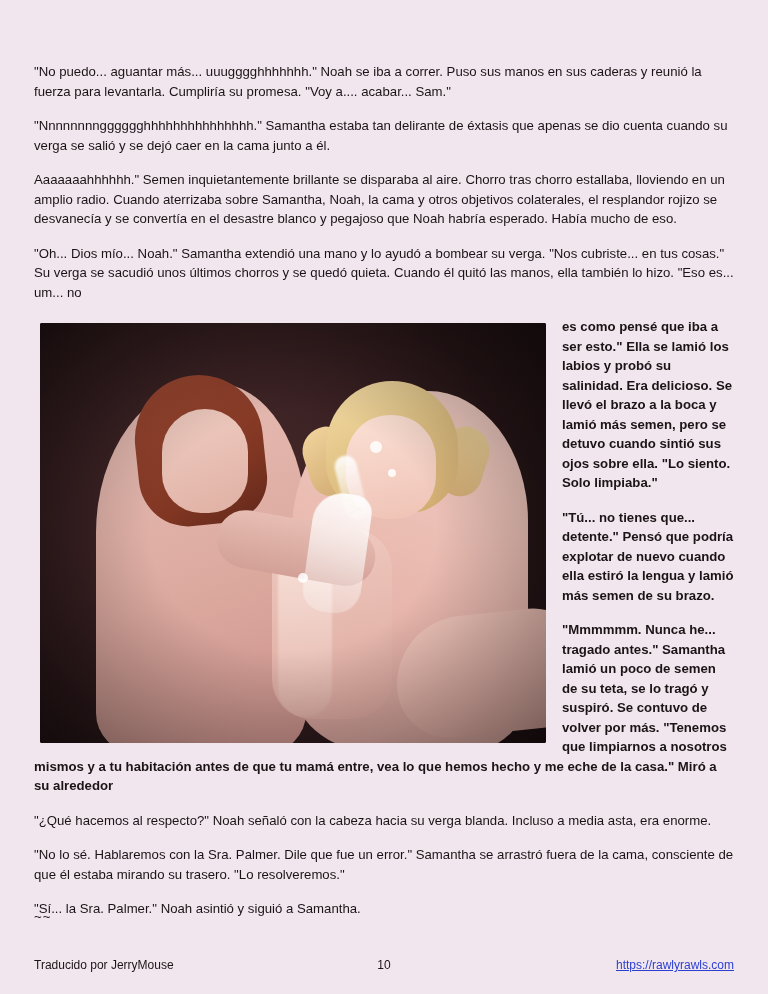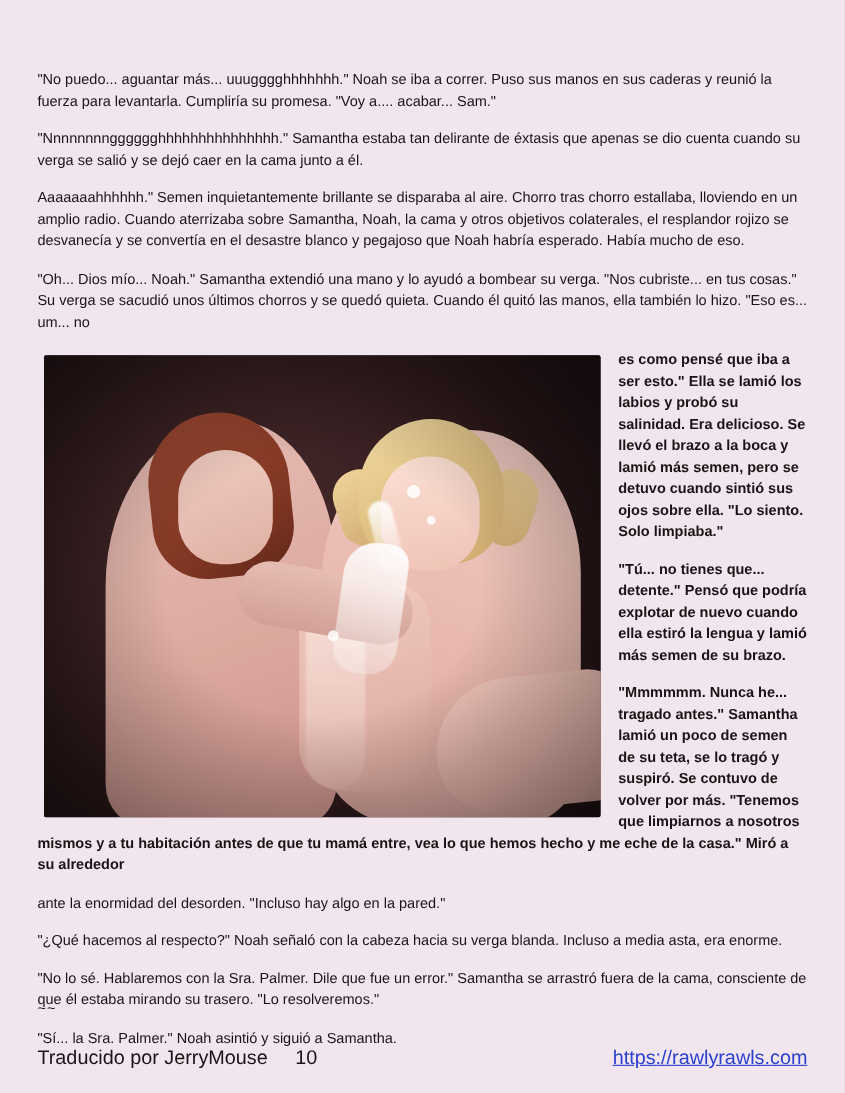--- a/index.html
+++ b/index.html
@@ -162,25 +162,25 @@
   .sidecol p { margin: 0 0 15px 0; }
   .after-float { clear: both; }
   .footer {
     position: absolute;
     left: 34px;
     right: 34px;
     bottom: 22px;
     display: flex;
     align-items: center;
     justify-content: space-between;
-    font-size: 18px;
+    font-size: 12px;
     color: #1a1416;
   }
   .footer .left { flex: 0 0 33%; }
-  .footer .center { flex: 0 0 33%; text-align: left; }
+  .footer .center { flex: 0 0 33%; text-align: center; }
   .footer .right { flex: 0 0 33%; text-align: right; }
   .footer a {
     color: #2a3fd0;
     text-decoration: underline;
   }
   .tilde {
     position: absolute;
     left: 34px;
     bottom: 70px;
     font-size: 13.2px;
@@ -224,21 +224,20 @@
         </div>
 
         <div class="sidecol">
           <p>es como pensé que iba a ser esto." Ella se lamió los labios y probó su salinidad. Era delicioso. Se llevó el brazo a la boca y lamió más semen, pero se detuvo cuando sintió sus ojos sobre ella. "Lo siento. Solo limpiaba."</p>
           <p>"Tú... no tienes que... detente." Pensó que podría explotar de nuevo cuando ella estiró la lengua y lamió más semen de su brazo.</p>
           <p>"Mmmmmm. Nunca he... tragado antes." Samantha lamió un poco de semen de su teta, se lo tragó y suspiró. Se contuvo de volver por más. "Tenemos que limpiarnos a nosotros mismos y a tu habitación antes de que tu mamá entre, vea lo que hemos hecho y me eche de la casa." Miró a su alrededor</p>
         </div>
       </div>
 
       <div class="after-float">
-        <p class="para">ante la enormidad del desorden. "Incluso hay algo en la pared."</p>
         <p class="para">"¿Qué hacemos al respecto?" Noah señaló con la cabeza hacia su verga blanda. Incluso a media asta, era enorme.</p>
         <p class="para">"No lo sé. Hablaremos con la Sra. Palmer. Dile que fue un error." Samantha se arrastró fuera de la cama, consciente de que él estaba mirando su trasero. "Lo resolveremos."</p>
         <p class="para">"Sí... la Sra. Palmer." Noah asintió y siguió a Samantha.</p>
       </div>
 
     </div>
   </div>
 
   <div class="tilde">~~</div>
 

